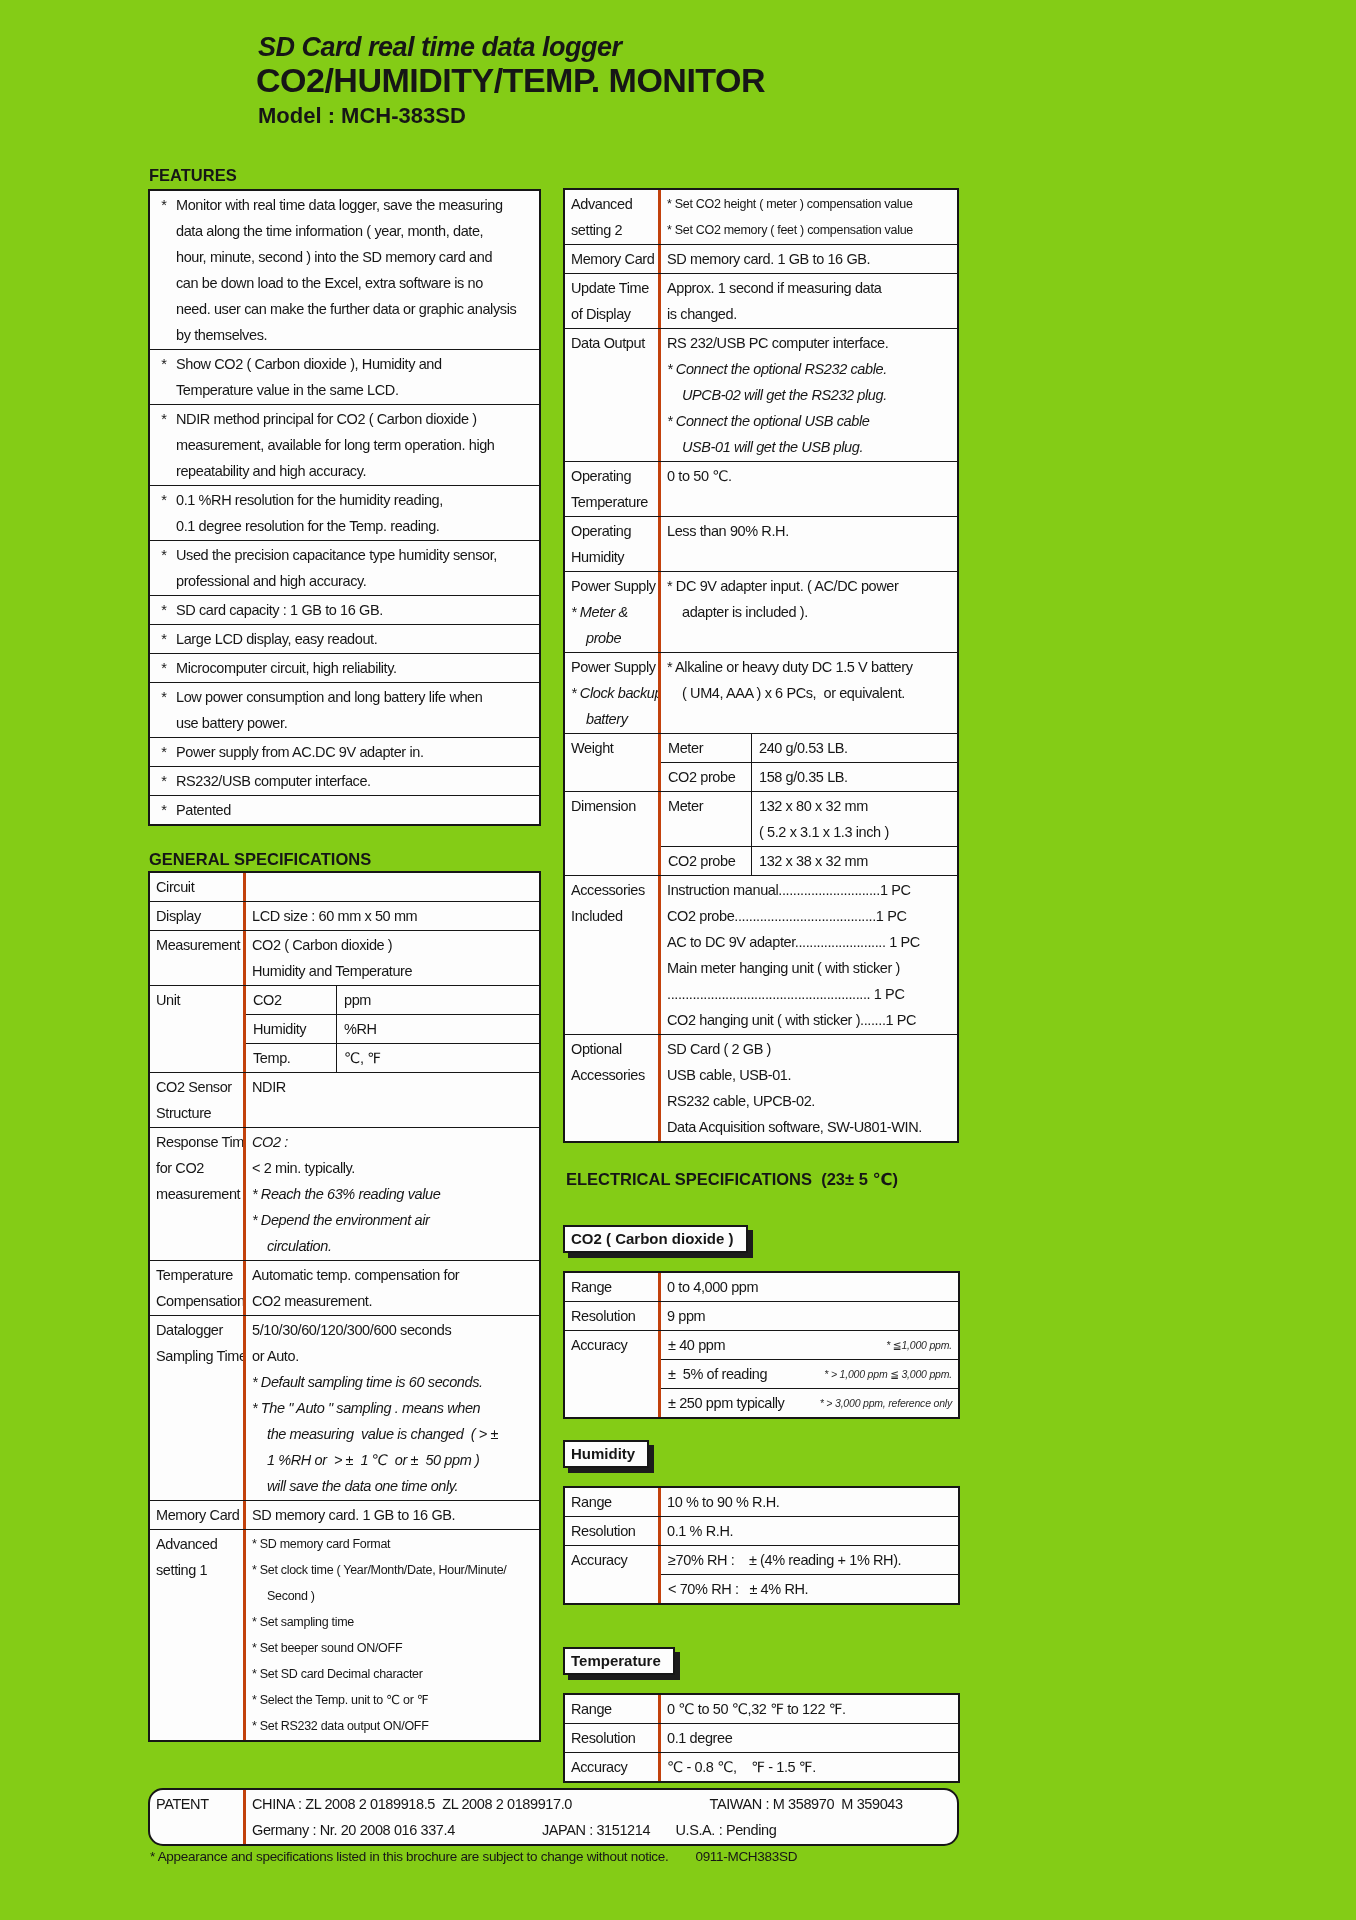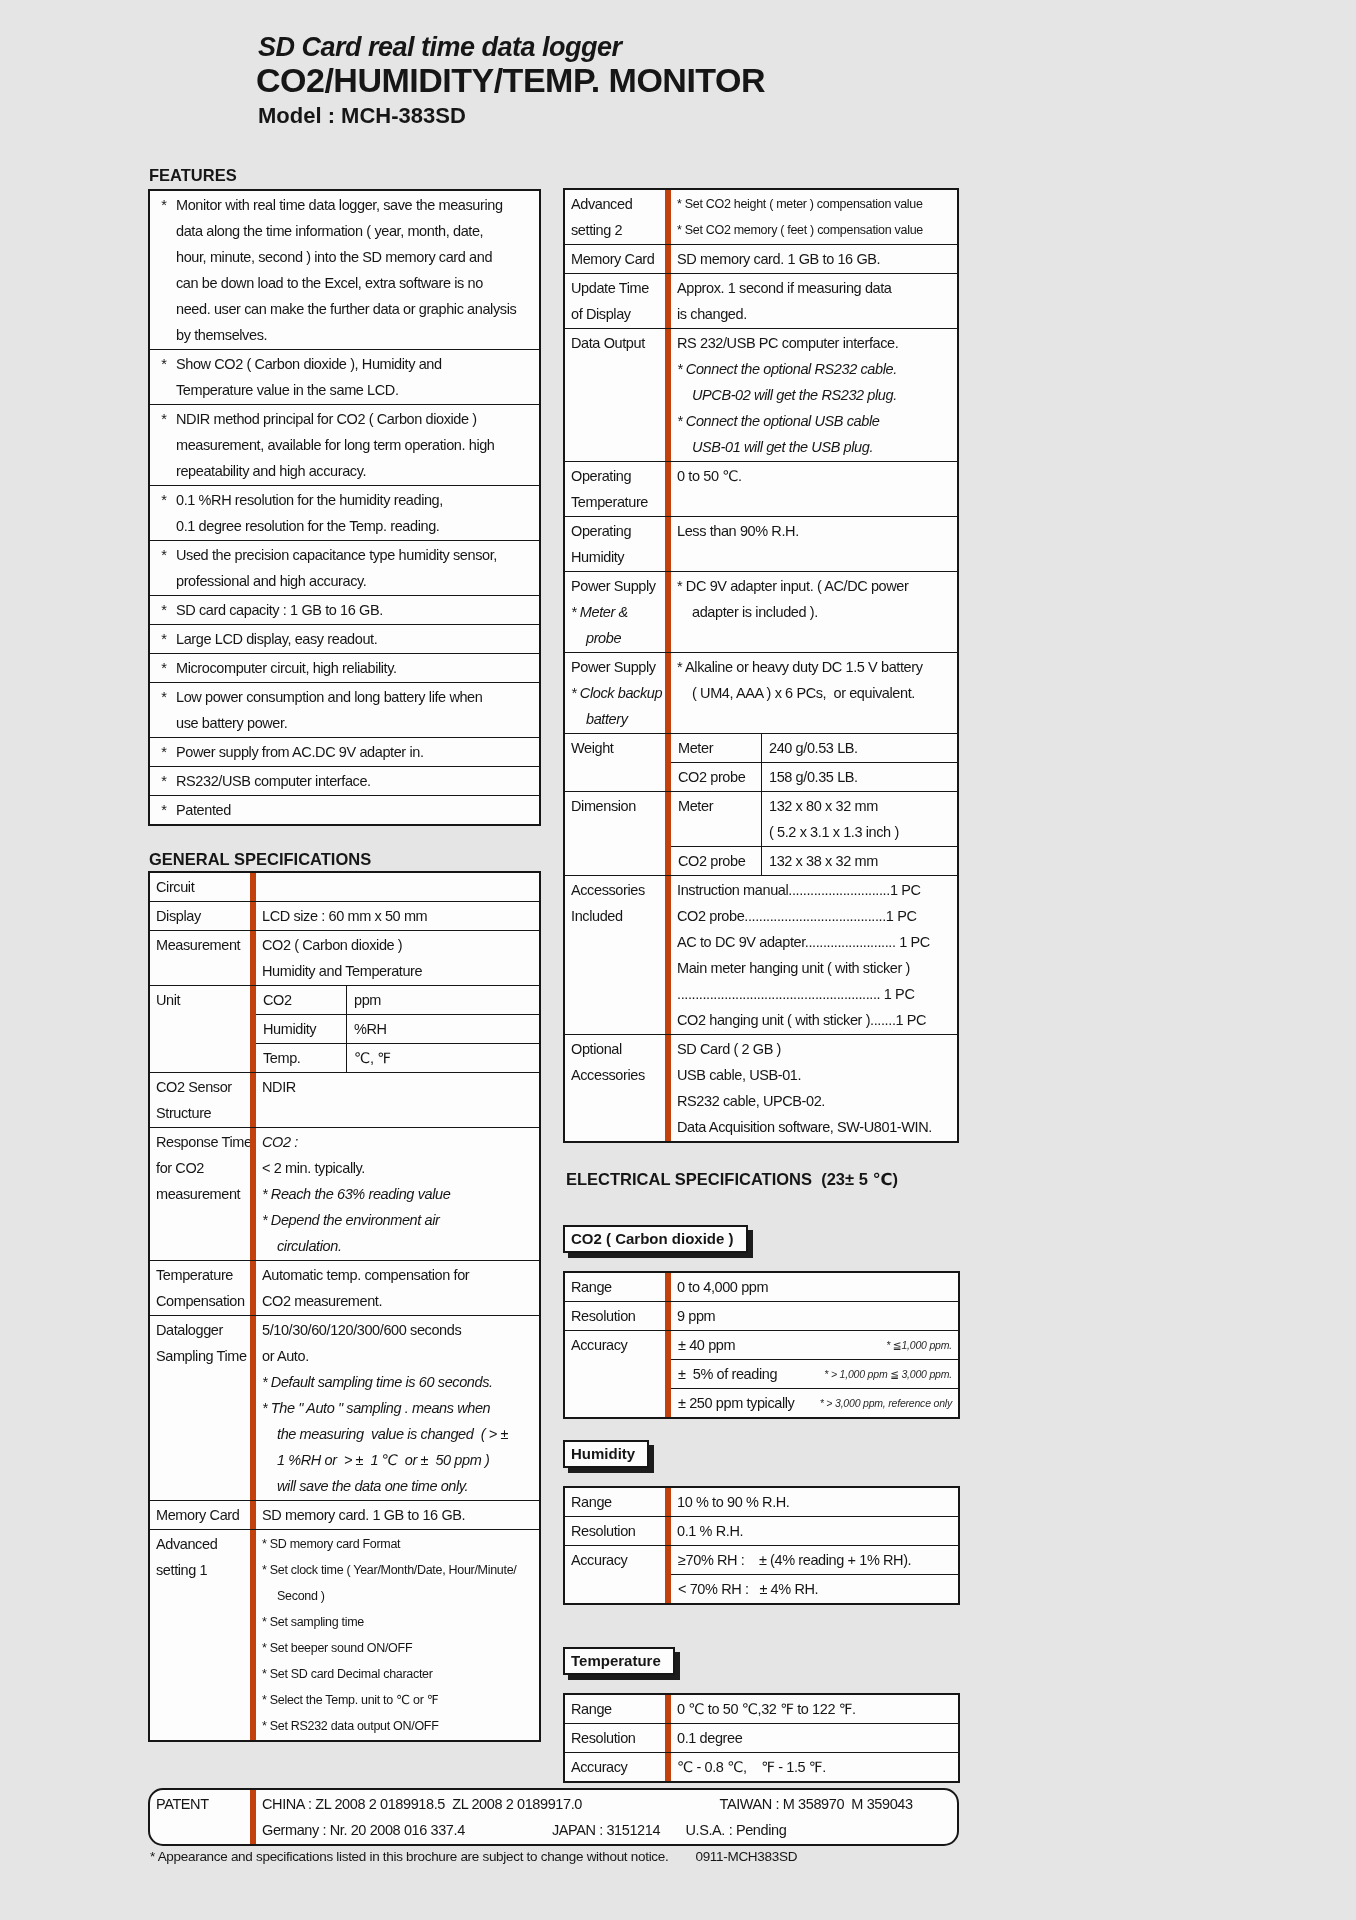--- a/index.html
+++ b/index.html
@@ -1,17 +1,17 @@
 <!DOCTYPE html>
 <html><head>
 <meta charset="utf-8">
 <style>
   * { margin:0; padding:0; box-sizing:border-box; }
   html,body { background:#ffffff; }
-  .page { position:relative; width:1356px; height:1920px; background:#e5e5e5;
+  .page { position:relative; width:1356px; height:1920px; background:#84cc16;
           font-family:"Liberation Sans","DejaVu Sans",sans-serif; color:#161616; overflow:hidden; }
   .abs { position:absolute; }
 
   .subtitle { font-size:27px; font-weight:bold; font-style:italic; letter-spacing:-0.5px; }
   .title    { font-size:34px; font-weight:bold; letter-spacing:-0.5px; }
   .model    { font-size:22px; font-weight:bold; }
   .h1       { font-size:16.5px; font-weight:bold; white-space:pre; }
 
   .tbl { border:2px solid #161616; background:#fdfdfd; }
 
@@ -23,21 +23,21 @@
   
   .feat-row { display:flex; border-bottom:1px solid #161616; padding:1px 2px; }
   .feat-row:last-child { border-bottom:none; }
   .feat-star { width:24px; flex:none; text-align:center; font-size:14.5px; line-height:26px; }
   .feat-body { flex:1; overflow:hidden; }
 
   
   .srow { display:flex; border-bottom:1px solid #161616; }
   .srow:last-child { border-bottom:none; }
   .scell { padding:1px 4px 1px 6px; overflow:hidden; }
-  .slabel { width:106px; flex:none; border-right:6px solid #c2410c; }
+  .slabel { width:96px; flex:none; border-right:3px solid #c2410c; }
   .scontent { flex:1; }
   .ssub { flex:1; display:flex; flex-direction:column; }
   .ssubrow { display:flex; border-bottom:1px solid #161616; flex:1; }
   .ssubrow:last-child { border-bottom:none; }
   .ssubkey { width:91px; flex:none; border-right:1px solid #161616; padding:1px 4px 1px 7px; overflow:hidden; }
   .ssubval { flex:1; padding:1px 20px 1px 7px; overflow:hidden; }
   .saccrow { display:flex; justify-content:space-between; align-items:center;
              border-bottom:1px solid #161616; padding:1px 6px 1px 7px; overflow:hidden; }
   .saccrow:last-child { border-bottom:none; }
   .accv { font-size:14.5px; line-height:26px; white-space:pre; letter-spacing:-0.4px; }

